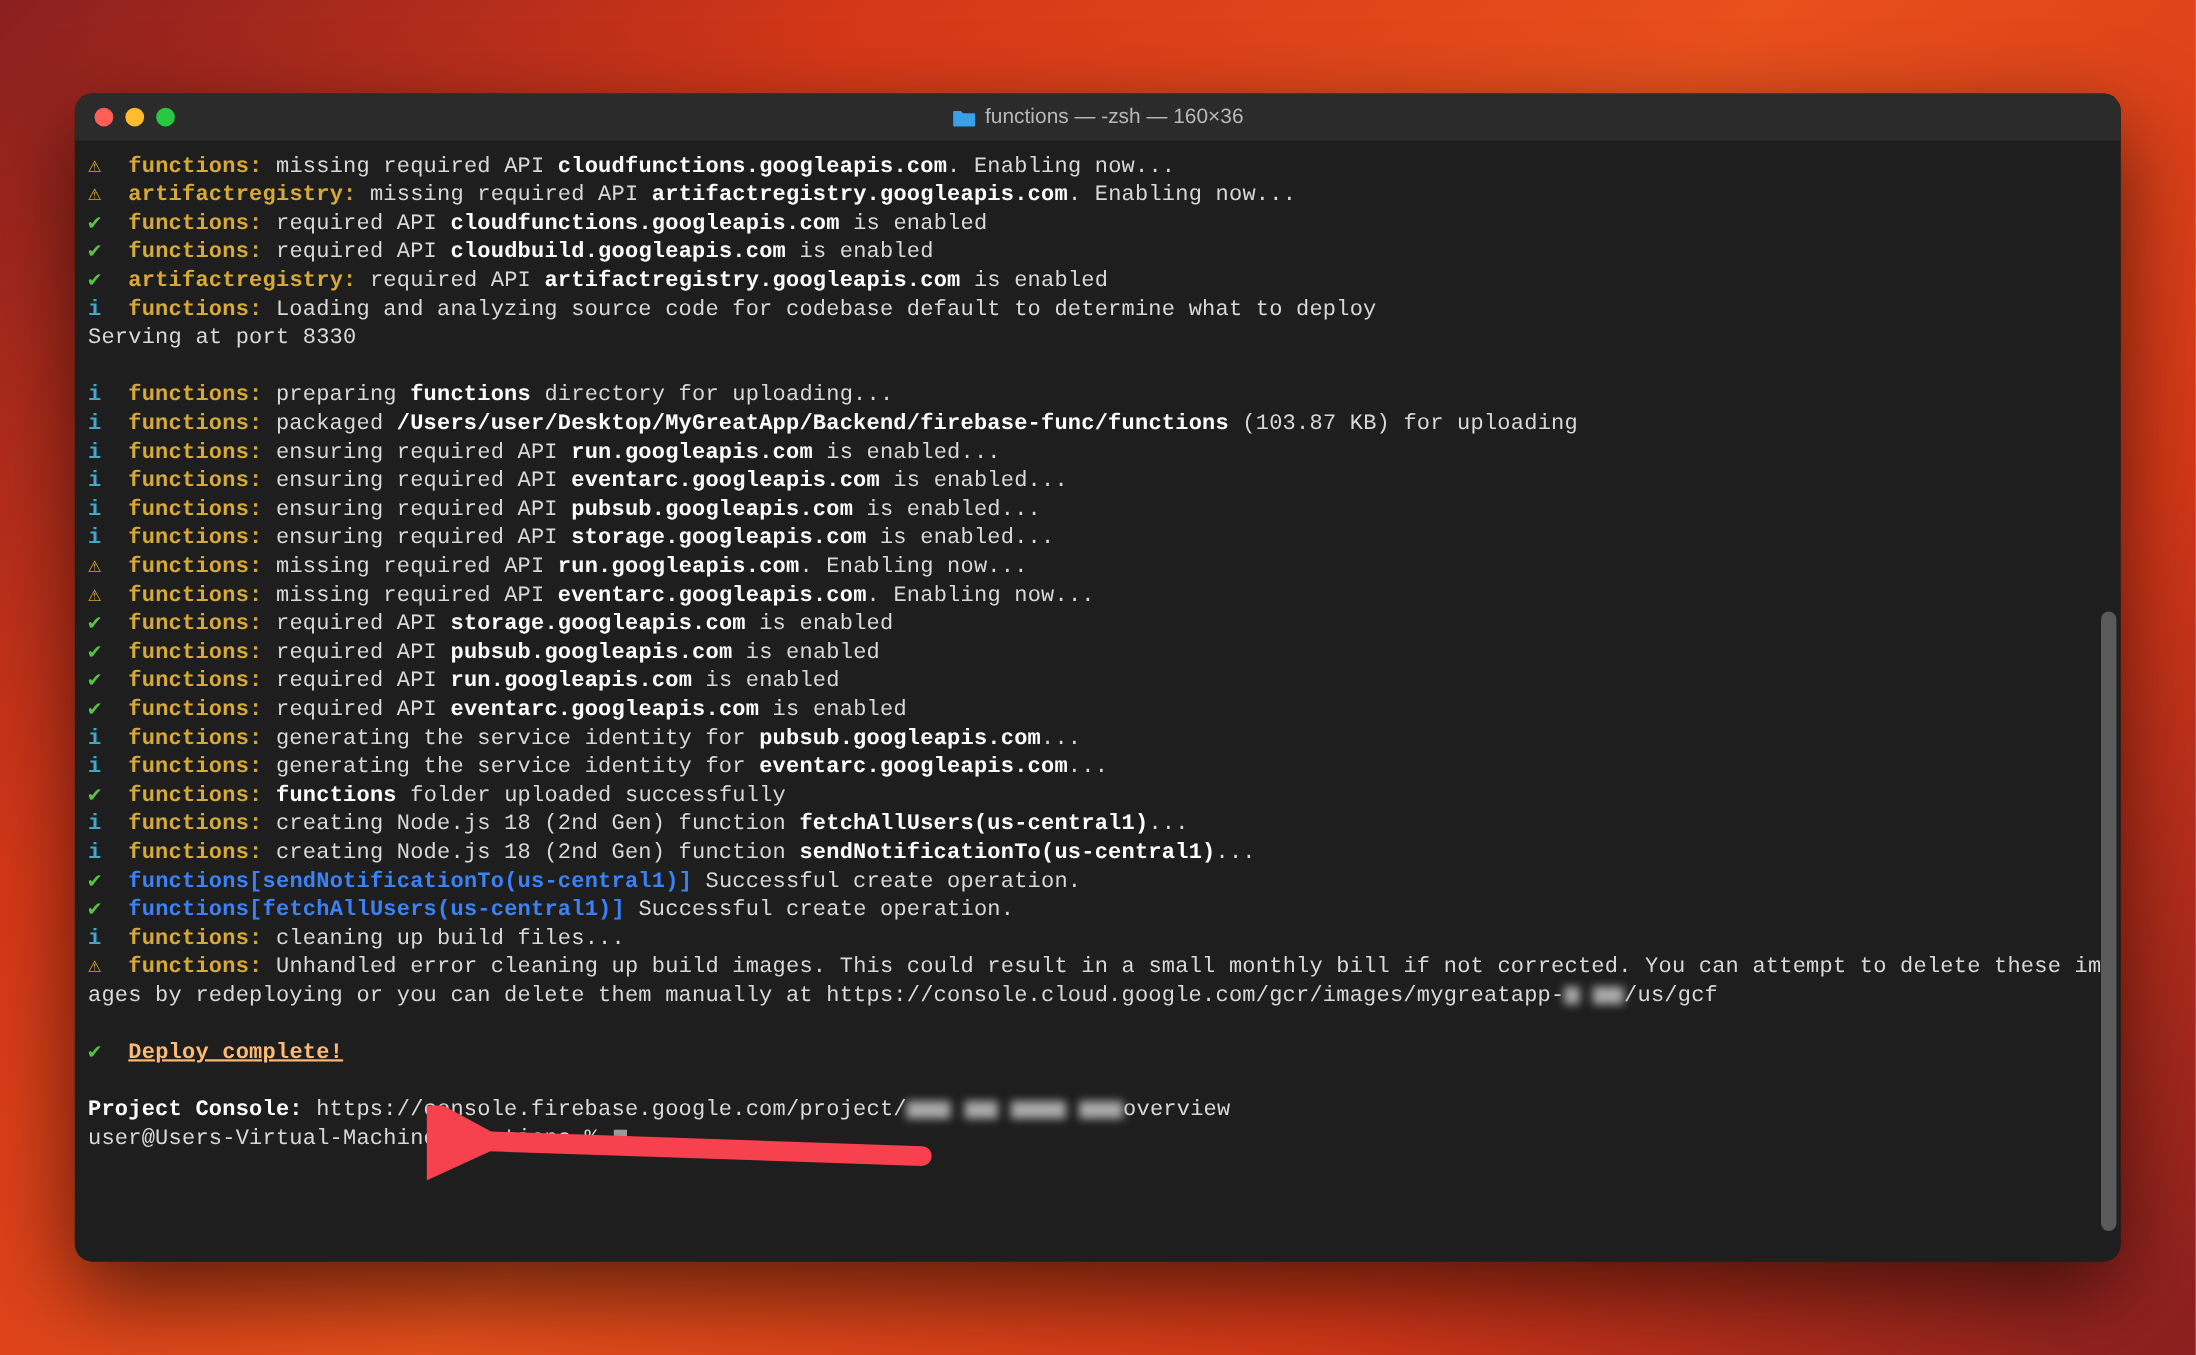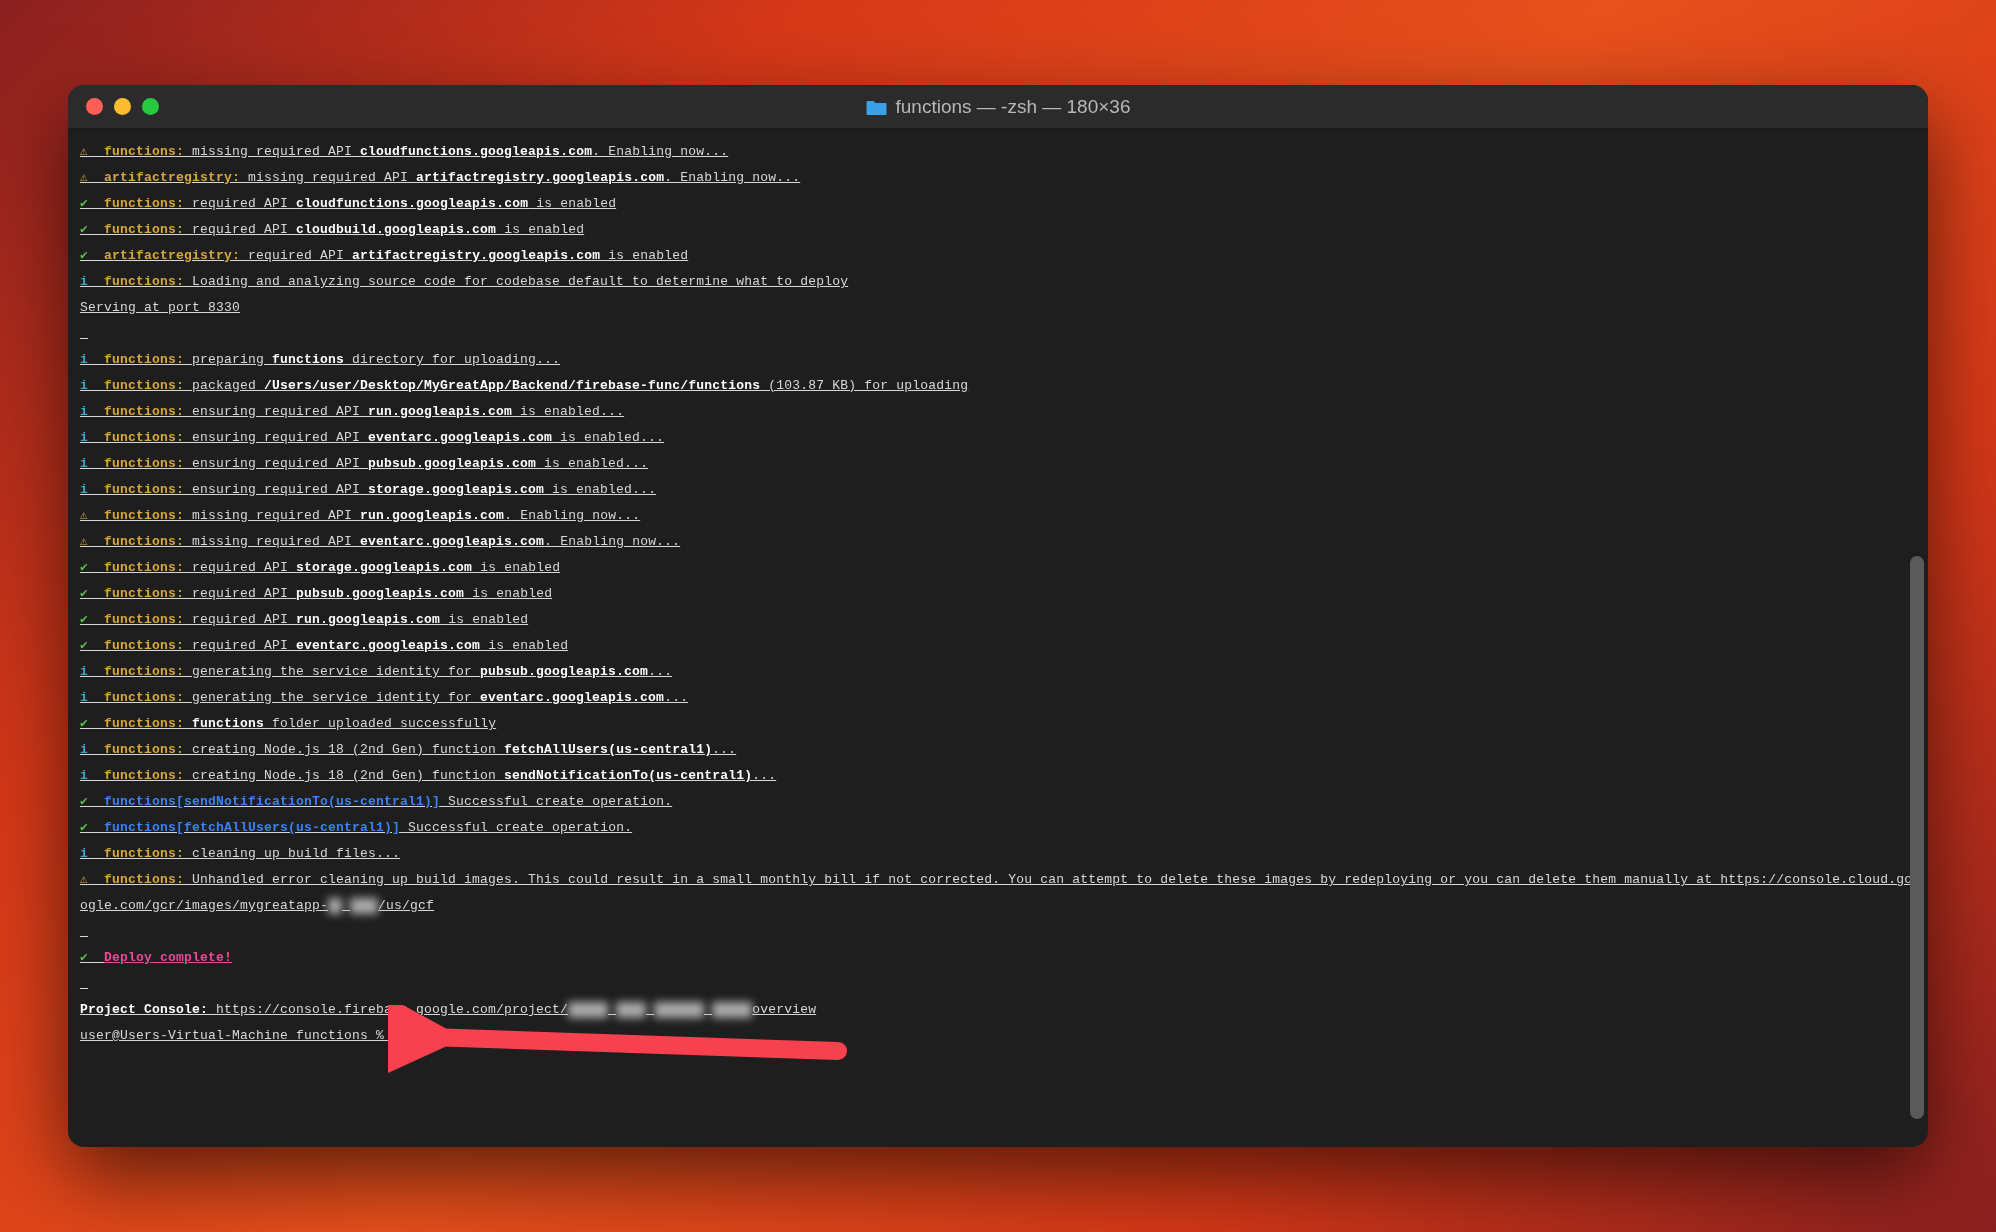--- a/index.html
+++ b/index.html
@@ -57,38 +57,37 @@
       font-family: -apple-system, BlinkMacSystemFont, sans-serif;
     }
     .folder-icon {
       width: 22px;
       height: 18px;
       display: inline-block;
     }
     .terminal-body {
       flex: 1;
       padding: 10px 12px;
-      font-size: 13px;
+      font-size: 20px;
       line-height: 26px;
       color: #d8d8d8;
       font-weight: 400;
       white-space: pre;
       overflow: hidden;
       position: relative;
       letter-spacing: 0.2px;
-      text-decoration: underline;
     }
     .line { white-space: pre-wrap; word-break: break-all; }
     .sym-warn  { color: #d6a938; font-weight: 700; }
     .sym-check { color: #5bbf4a; font-weight: 700; }
     .sym-info  { color: #3fa8cc; font-weight: 700; }
     .scope     { color: #d6a938; font-weight: 700; }
     .bold      { color: #ffffff; font-weight: 700; }
     .bracket-fn{ color: #3b82f6; font-weight: 700; }
-    .deploy-complete { color: #ec4899; font-weight: 700; text-decoration: underline; }
+    .deploy-complete { color: #fdba74; font-weight: 700; text-decoration: underline; }
     .redact {
       display: inline-block;
       background: #aaa;
       filter: blur(4px);
       height: 16px;
       vertical-align: middle;
     }
     .cursor-block {
       display: inline-block;
       width: 12px;
@@ -126,21 +125,21 @@
       <div class="window-dot dot-red"></div>
       <div class="window-dot dot-yellow"></div>
       <div class="window-dot dot-green"></div>
     </div>
     <div class="title-center">
       <span class="folder-icon">
         <svg viewBox="0 0 22 18" width="22" height="18">
           <path d="M2 3 h6 l2 2 h10 a1 1 0 0 1 1 1 v10 a1 1 0 0 1 -1 1 h-18 a1 1 0 0 1 -1 -1 v-12 a1 1 0 0 1 1 -1 z" fill="#3aa0e8"></path>
         </svg>
       </span>
-      <span>functions — -zsh — 180×36</span>
+      <span>functions — -zsh — 160×36</span>
     </div>
   </div>
 
   <div class="terminal-body" id="terminal-body"><div class="line"><span class="sym-warn">⚠</span>  <span class="scope">functions:</span><span> missing required API </span><span class="bold">cloudfunctions.googleapis.com</span><span>. Enabling now...</span></div><div class="line"><span class="sym-warn">⚠</span>  <span class="scope">artifactregistry:</span><span> missing required API </span><span class="bold">artifactregistry.googleapis.com</span><span>. Enabling now...</span></div><div class="line"><span class="sym-check">✔</span>  <span class="scope">functions:</span><span> required API </span><span class="bold">cloudfunctions.googleapis.com</span><span> is enabled</span></div><div class="line"><span class="sym-check">✔</span>  <span class="scope">functions:</span><span> required API </span><span class="bold">cloudbuild.googleapis.com</span><span> is enabled</span></div><div class="line"><span class="sym-check">✔</span>  <span class="scope">artifactregistry:</span><span> required API </span><span class="bold">artifactregistry.googleapis.com</span><span> is enabled</span></div><div class="line"><span class="sym-info">i</span>  <span class="scope">functions:</span><span> Loading and analyzing source code for codebase default to determine what to deploy</span></div><div class="line"><span>Serving at port 8330</span></div><div class="line">&nbsp;</div><div class="line"><span class="sym-info">i</span>  <span class="scope">functions:</span><span> preparing </span><span class="bold">functions</span><span> directory for uploading...</span></div><div class="line"><span class="sym-info">i</span>  <span class="scope">functions:</span><span> packaged </span><span class="bold">/Users/user/Desktop/MyGreatApp/Backend/firebase-func/functions</span><span> (103.87 KB) for uploading</span></div><div class="line"><span class="sym-info">i</span>  <span class="scope">functions:</span><span> ensuring required API </span><span class="bold">run.googleapis.com</span><span> is enabled...</span></div><div class="line"><span class="sym-info">i</span>  <span class="scope">functions:</span><span> ensuring required API </span><span class="bold">eventarc.googleapis.com</span><span> is enabled...</span></div><div class="line"><span class="sym-info">i</span>  <span class="scope">functions:</span><span> ensuring required API </span><span class="bold">pubsub.googleapis.com</span><span> is enabled...</span></div><div class="line"><span class="sym-info">i</span>  <span class="scope">functions:</span><span> ensuring required API </span><span class="bold">storage.googleapis.com</span><span> is enabled...</span></div><div class="line"><span class="sym-warn">⚠</span>  <span class="scope">functions:</span><span> missing required API </span><span class="bold">run.googleapis.com</span><span>. Enabling now...</span></div><div class="line"><span class="sym-warn">⚠</span>  <span class="scope">functions:</span><span> missing required API </span><span class="bold">eventarc.googleapis.com</span><span>. Enabling now...</span></div><div class="line"><span class="sym-check">✔</span>  <span class="scope">functions:</span><span> required API </span><span class="bold">storage.googleapis.com</span><span> is enabled</span></div><div class="line"><span class="sym-check">✔</span>  <span class="scope">functions:</span><span> required API </span><span class="bold">pubsub.googleapis.com</span><span> is enabled</span></div><div class="line"><span class="sym-check">✔</span>  <span class="scope">functions:</span><span> required API </span><span class="bold">run.googleapis.com</span><span> is enabled</span></div><div class="line"><span class="sym-check">✔</span>  <span class="scope">functions:</span><span> required API </span><span class="bold">eventarc.googleapis.com</span><span> is enabled</span></div><div class="line"><span class="sym-info">i</span>  <span class="scope">functions:</span><span> generating the service identity for </span><span class="bold">pubsub.googleapis.com</span><span>...</span></div><div class="line"><span class="sym-info">i</span>  <span class="scope">functions:</span><span> generating the service identity for </span><span class="bold">eventarc.googleapis.com</span><span>...</span></div><div class="line"><span class="sym-check">✔</span>  <span class="scope">functions:</span><span> </span><span class="bold">functions</span><span> folder uploaded successfully</span></div><div class="line"><span class="sym-info">i</span>  <span class="scope">functions:</span><span> creating Node.js 18 (2nd Gen) function </span><span class="bold">fetchAllUsers(us-central1)</span><span>...</span></div><div class="line"><span class="sym-info">i</span>  <span class="scope">functions:</span><span> creating Node.js 18 (2nd Gen) function </span><span class="bold">sendNotificationTo(us-central1)</span><span>...</span></div><div class="line"><span class="sym-check">✔</span>  <span class="bracket-fn">functions[sendNotificationTo(us-central1)]</span><span> Successful create operation.</span></div><div class="line"><span class="sym-check">✔</span>  <span class="bracket-fn">functions[fetchAllUsers(us-central1)]</span><span> Successful create operation.</span></div><div class="line"><span class="sym-info">i</span>  <span class="scope">functions:</span><span> cleaning up build files...</span></div><div class="line"><span class="sym-warn">⚠</span>  <span class="scope">functions:</span><span> Unhandled error cleaning up build images. This could result in a small monthly bill if not corrected. You can attempt to delete these images by redeploying or you can delete them manually at https://console.cloud.google.com/gcr/images/mygreatapp-</span><span class="redact" style="width:14px"></span> <span class="redact" style="width:28px"></span><span>/us/gcf</span></div><div class="line">&nbsp;</div><div class="line"><span class="sym-check">✔</span>  <span class="deploy-complete">Deploy complete!</span></div><div class="line">&nbsp;</div><div class="line"><span class="bold">Project Console:</span><span> https://console.firebase.google.com/project/</span><span class="redact" style="width:40px"></span> <span class="redact" style="width:30px"></span> <span class="redact" style="width:50px"></span> <span class="redact" style="width:40px"></span><span>overview</span></div><div class="line"><span>user@Users-Virtual-Machine functions % </span><span class="cursor-block"></span></div></div>
 
   <div class="scrollbar-track">
     <div class="scrollbar-thumb" style="top:42%; height:56%;"></div>
   </div>
 
   <svg class="arrow-annotation" style="left:320px; top:920px;" width="470" height="80" viewBox="0 0 470 80">

